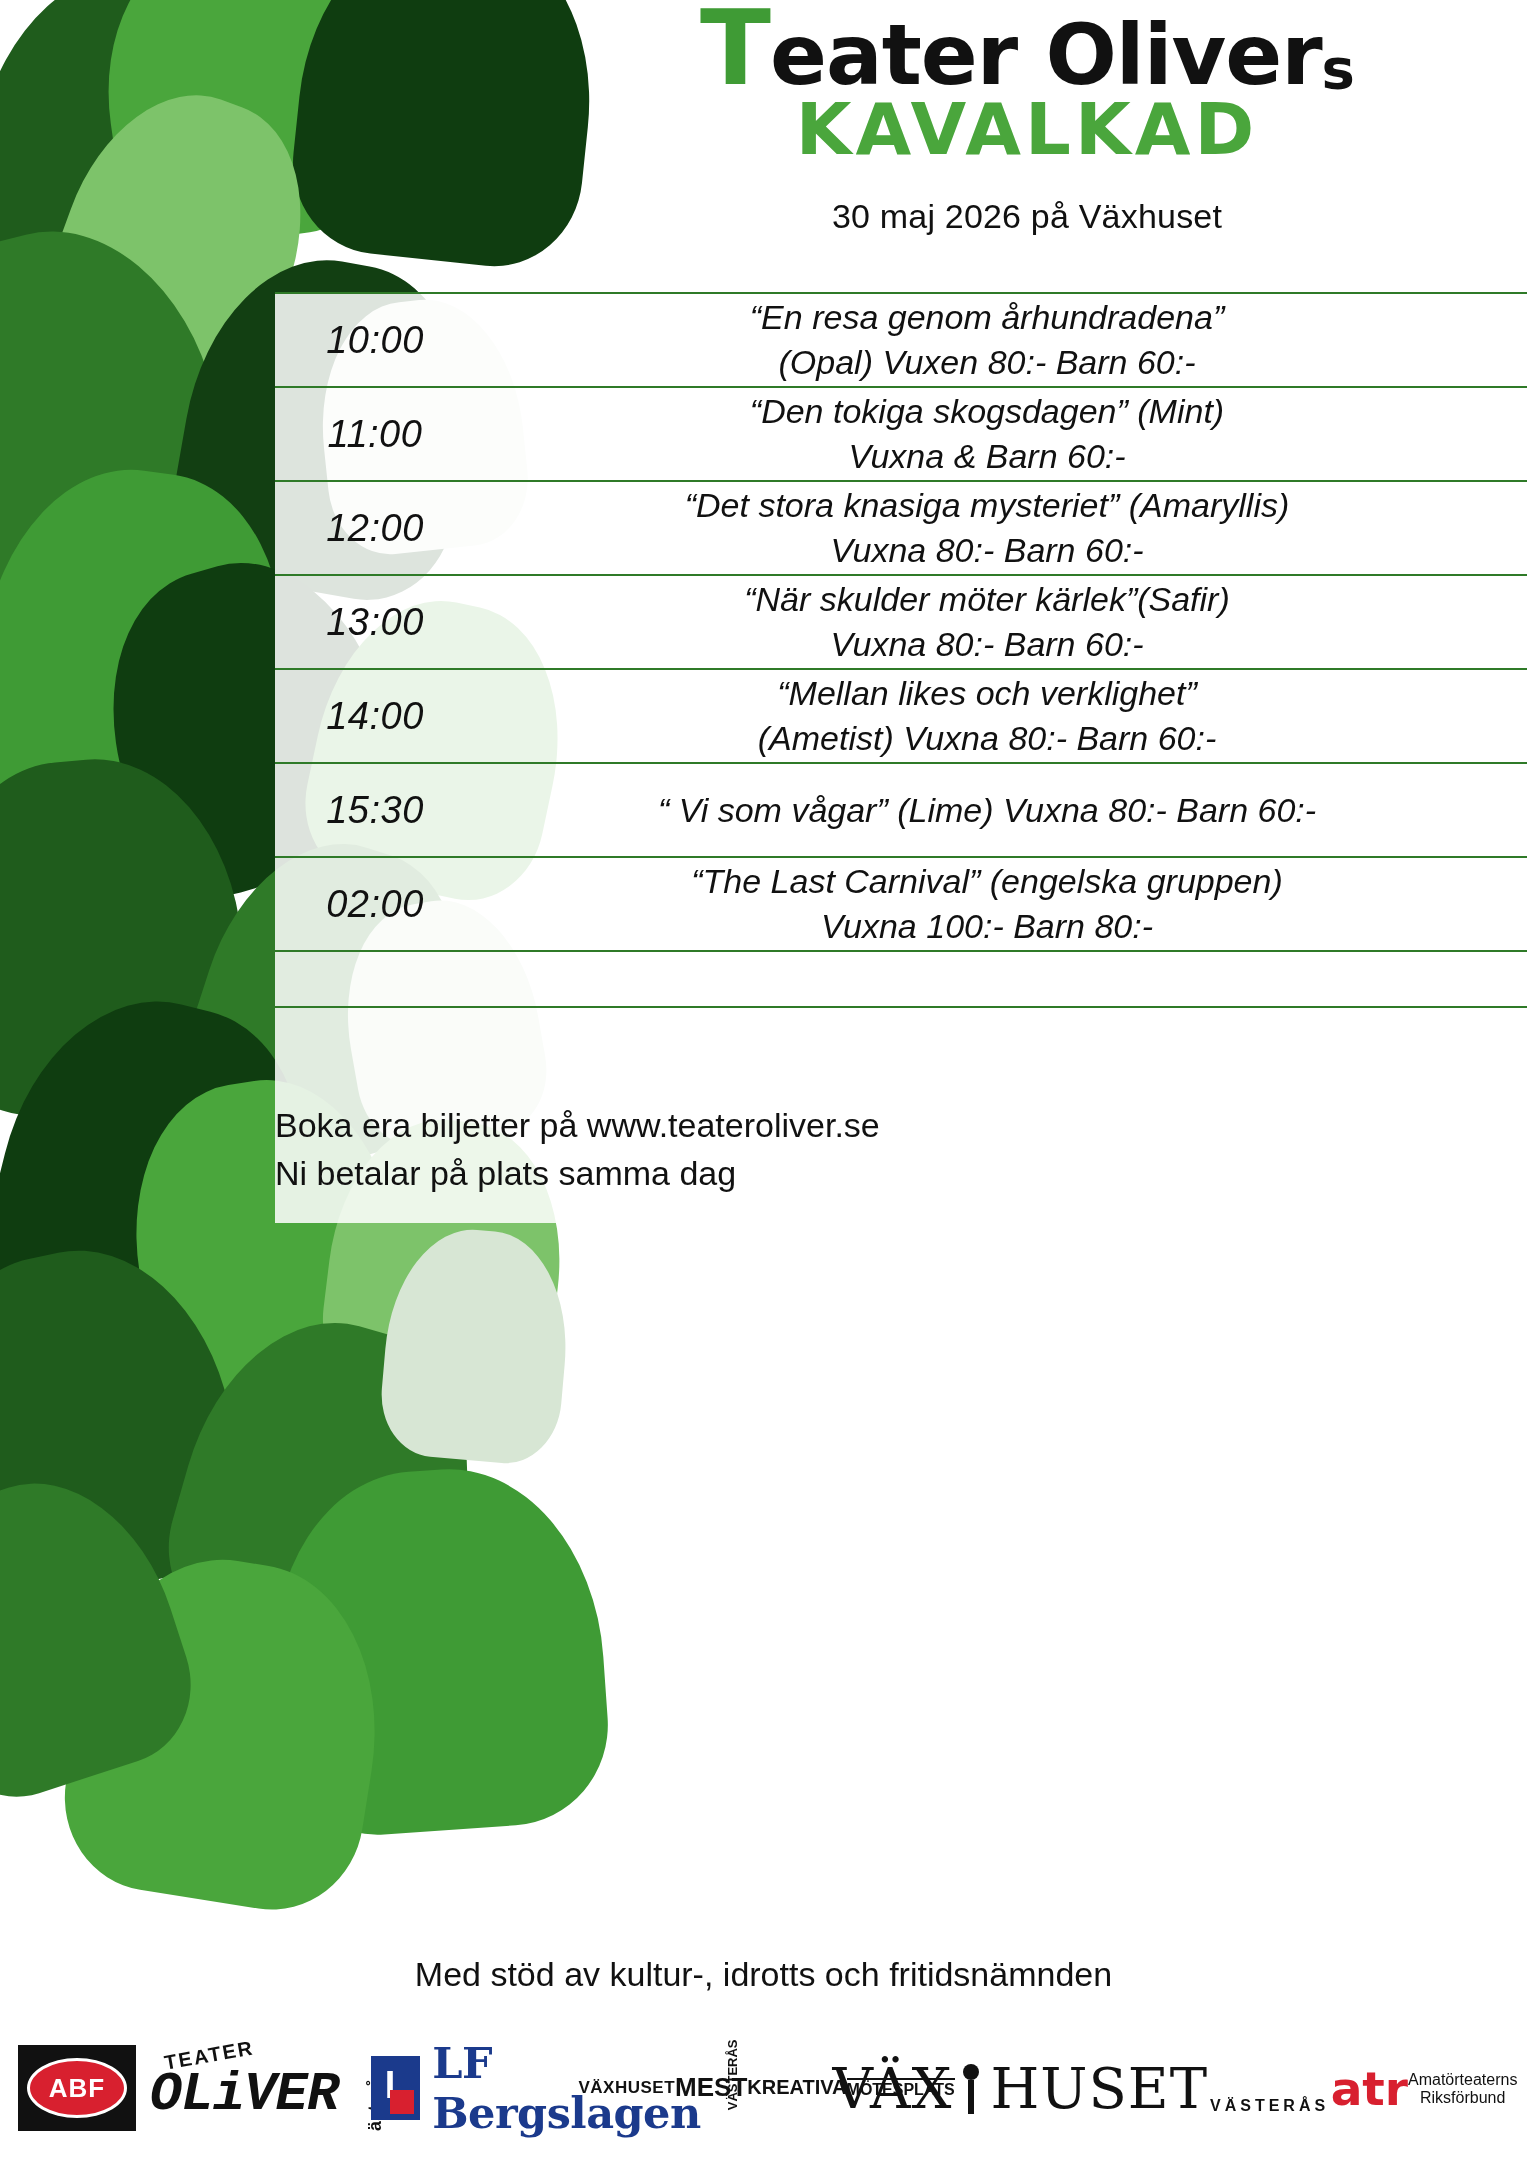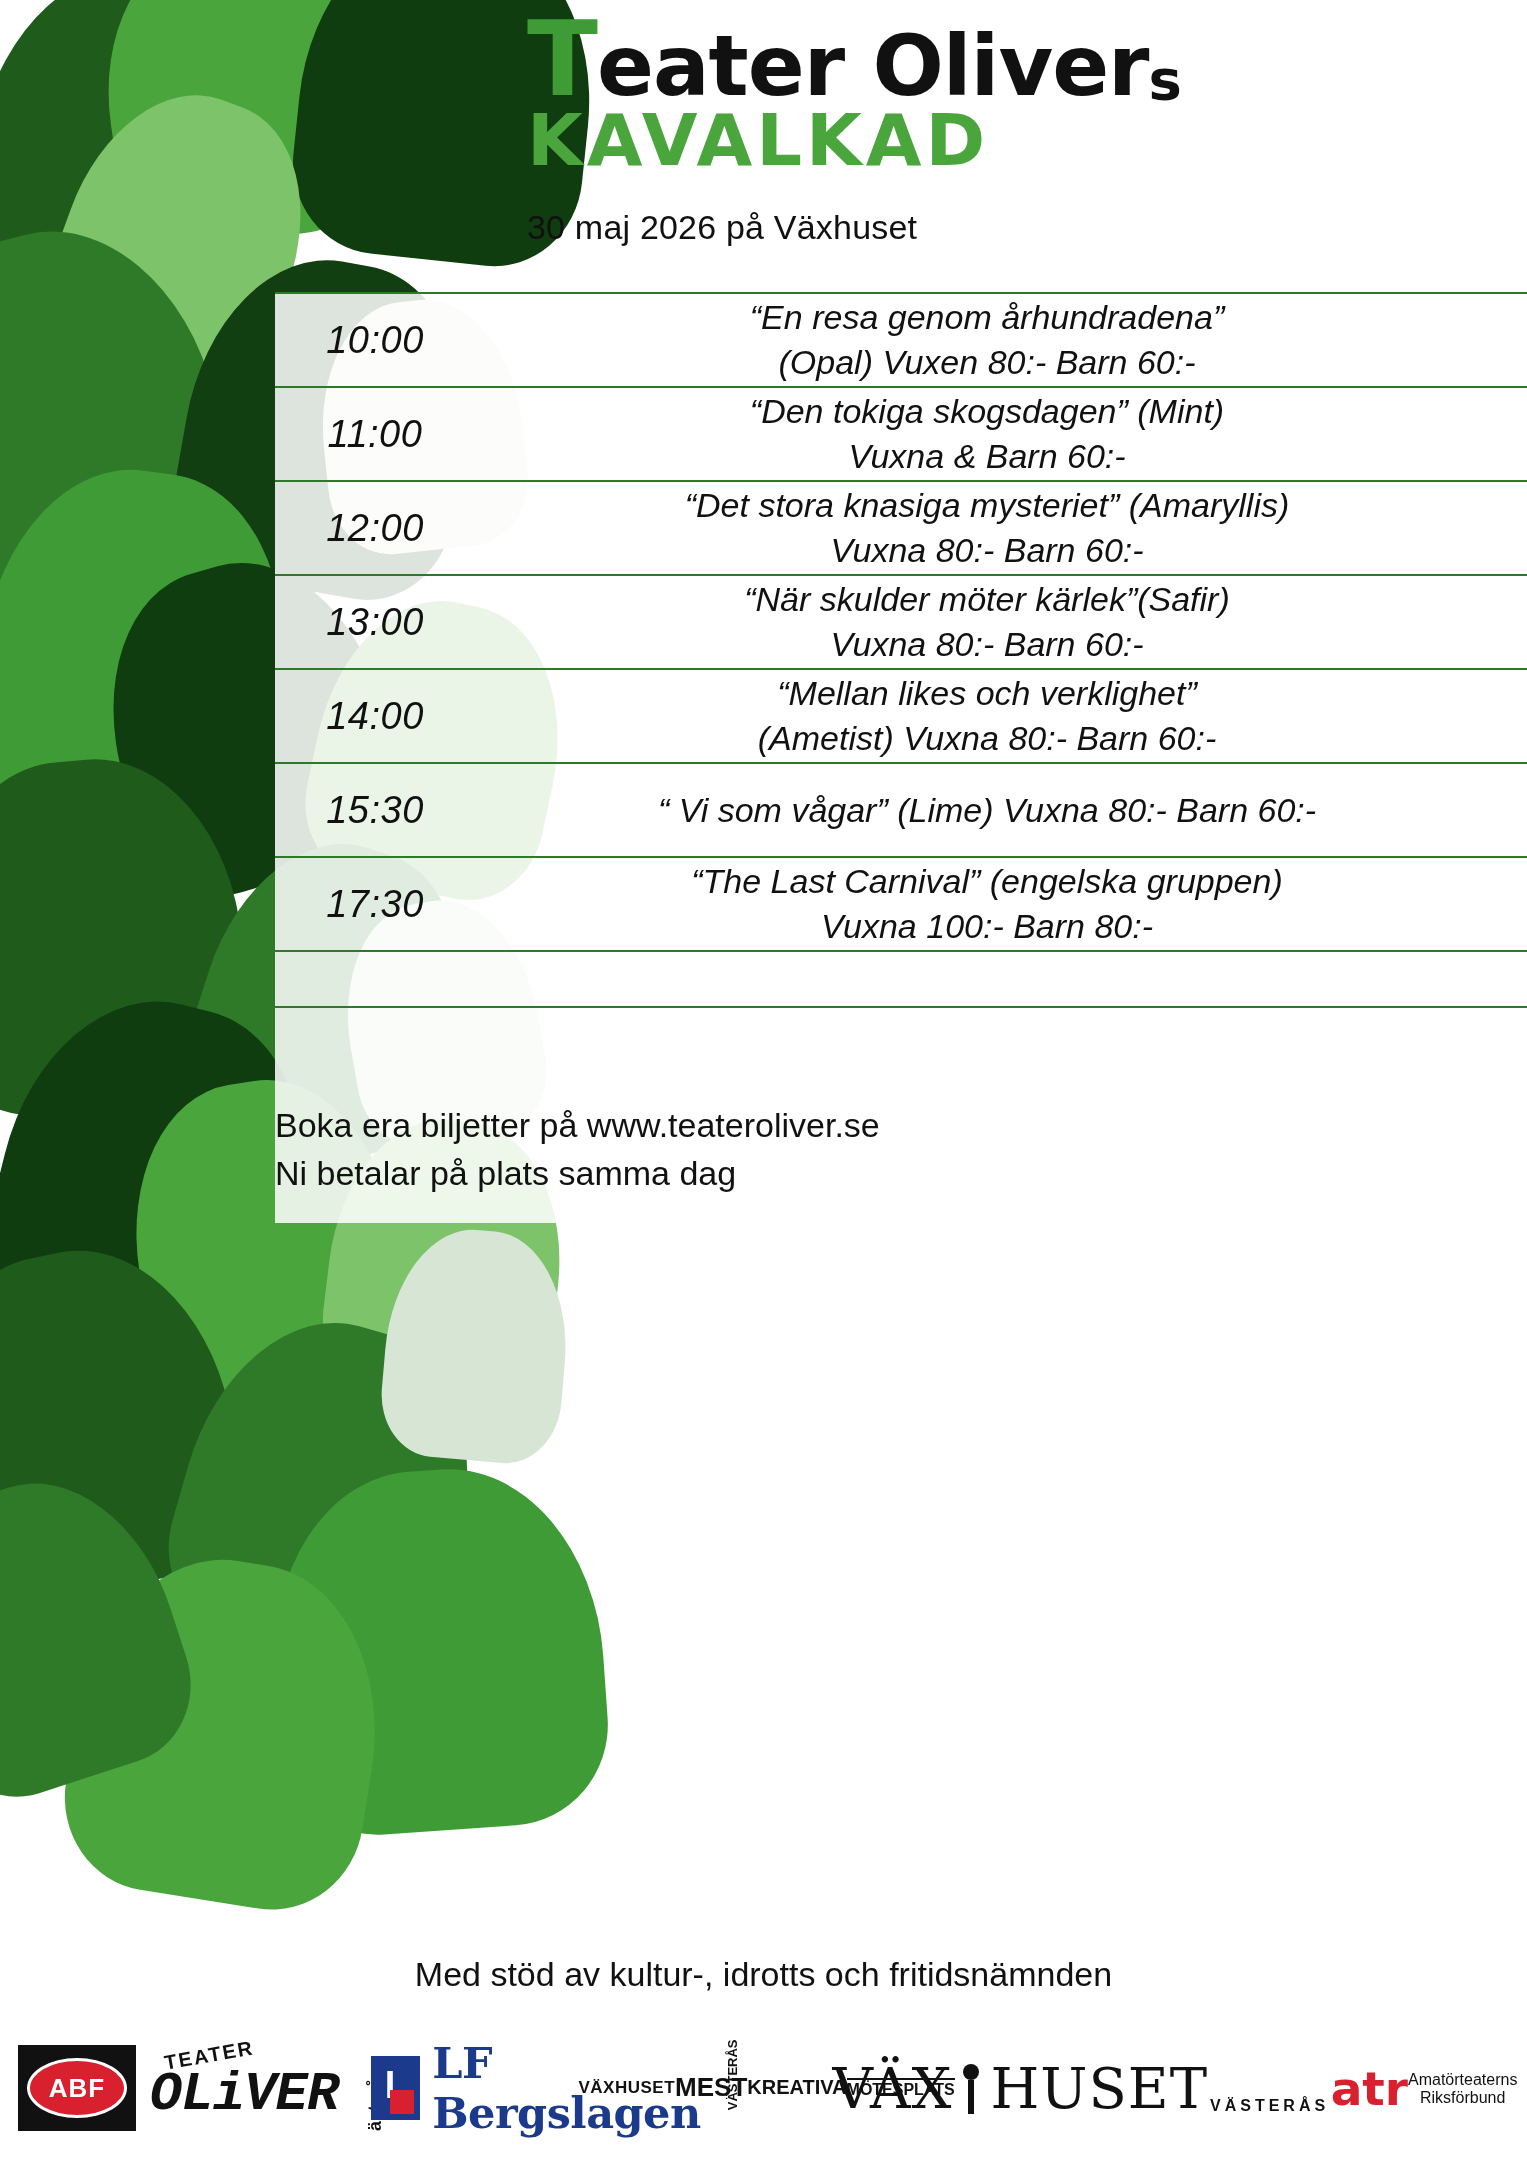--- a/index.html
+++ b/index.html
@@ -39,21 +39,22 @@
     background: inherit;
   }
 
   
   .header {
     position: absolute;
     right: 0;
     top: 0;
     width: 1000px;
     z-index: 5;
-    padding-top: 18px;
+    text-align: center;
+    padding-top: 7px;
   }
   .brand-line1 {
     font-family: "DejaVu Sans", sans-serif;
     font-size: 84px;
     font-weight: bold;
     letter-spacing: -1px;
     color: #111111;
     line-height: 1.05;
     white-space: nowrap;
   }
@@ -404,21 +405,21 @@
   </div>
 
   <div class="row">
     <div class="time">15:30</div>
     <div class="desc">
       <span>“ Vi som vågar” (Lime) Vuxna 80:- Barn 60:-</span>
     </div>
   </div>
 
   <div class="row">
-    <div class="time">17:30</div>
+    <div class="time">02:00</div>
     <div class="desc">
       <span>“The Last Carnival” (engelska gruppen)</span><br>
       <span>Vuxna 100:- Barn 80:-</span>
     </div>
   </div>
 
   <div class="row blank"></div>
   <div class="row blank2"></div>
 
   <div class="booking">

